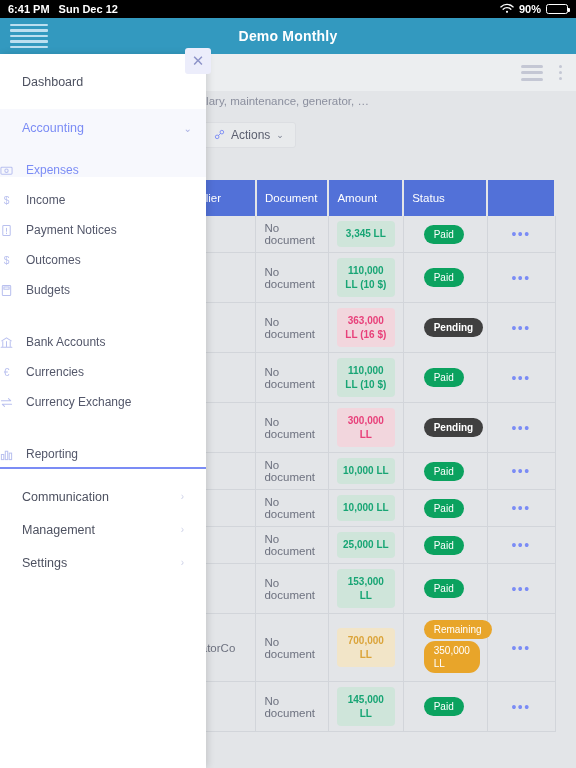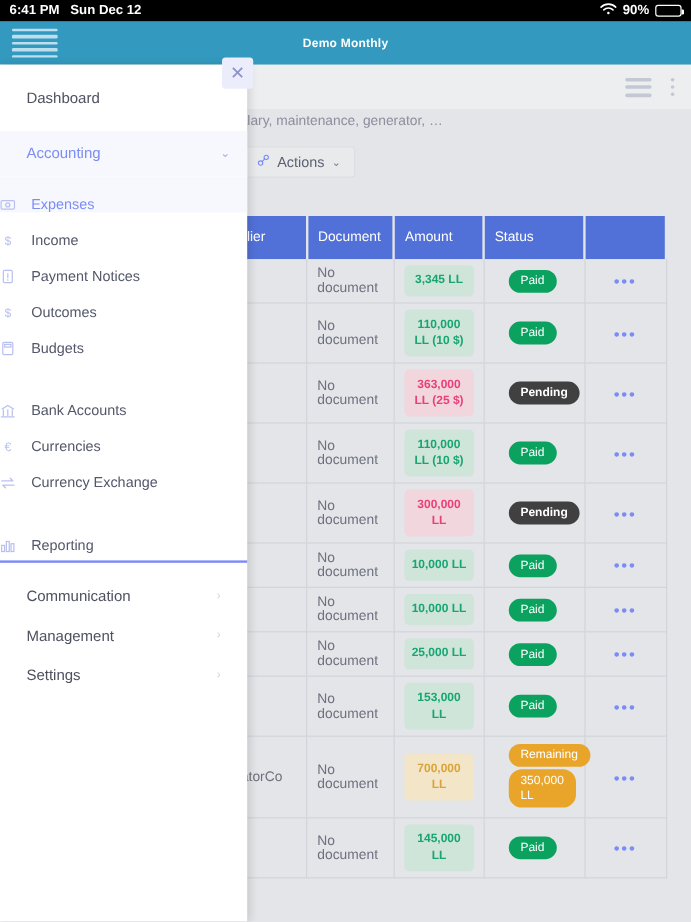--- a/index.html
+++ b/index.html
@@ -39,21 +39,21 @@
     display:flex; align-items:center;
   }
   .hamburger{
     width:38px; height:30px; margin-left:10px;
     display:flex; flex-direction:column; justify-content:center; gap:3px;
     cursor:pointer;
   }
   .hamburger span{ display:block; height:2.5px; background:#bcdff0; border-radius:1px; }
   .apptitle{
     position:absolute; left:0; right:0; text-align:center;
-    color:#ffffff; font-size:10px; font-weight:bold;
+    color:#ffffff; font-size:14px; font-weight:bold;
     letter-spacing:.2px; pointer-events:none;
   }
 
   
   .page{
     position:absolute; top:54px; left:0; width:576px; height:714px;
     background:#e3e5e8;
   }
   .toolbar{
     position:absolute; top:0; left:0; width:576px; height:37px;
@@ -266,21 +266,21 @@
             <td class="col-amt amt-cell"><span class="amt-pill amt-green">110,000 LL (10 $)</span></td>
             <td class="col-st st-cell"><span class="badge b-paid">Paid</span></td>
             <td class="col-act">
               <div class="dots3">•••</div>
             </td>
           </tr>
           <tr>
             <td class="col-desc">ober</td>
             <td class="col-sup"></td>
             <td class="col-doc">No document</td>
-            <td class="col-amt amt-cell"><span class="amt-pill amt-red">363,000 LL (25 $)</span></td>
+            <td class="col-amt amt-cell"><span class="amt-pill amt-red">363,000 LL (16 $)</span></td>
             <td class="col-st st-cell"><span class="badge b-pending">Pending</span></td>
             <td class="col-act">
               <div class="dots3">•••</div>
             </td>
           </tr>
           <tr>
             <td class="col-desc">ober</td>
             <td class="col-sup"></td>
             <td class="col-doc">No document</td>
             <td class="col-amt amt-cell"><span class="amt-pill amt-green">110,000 LL (10 $)</span></td>

